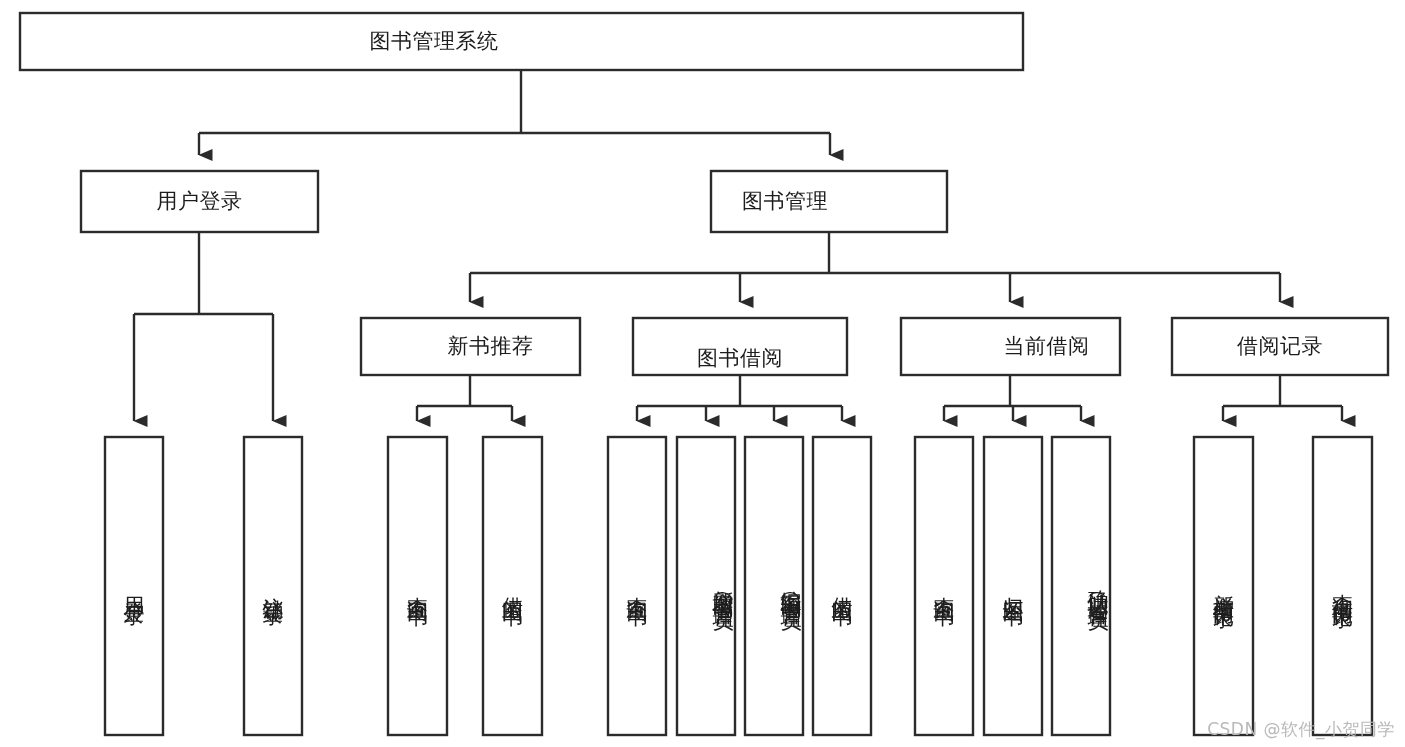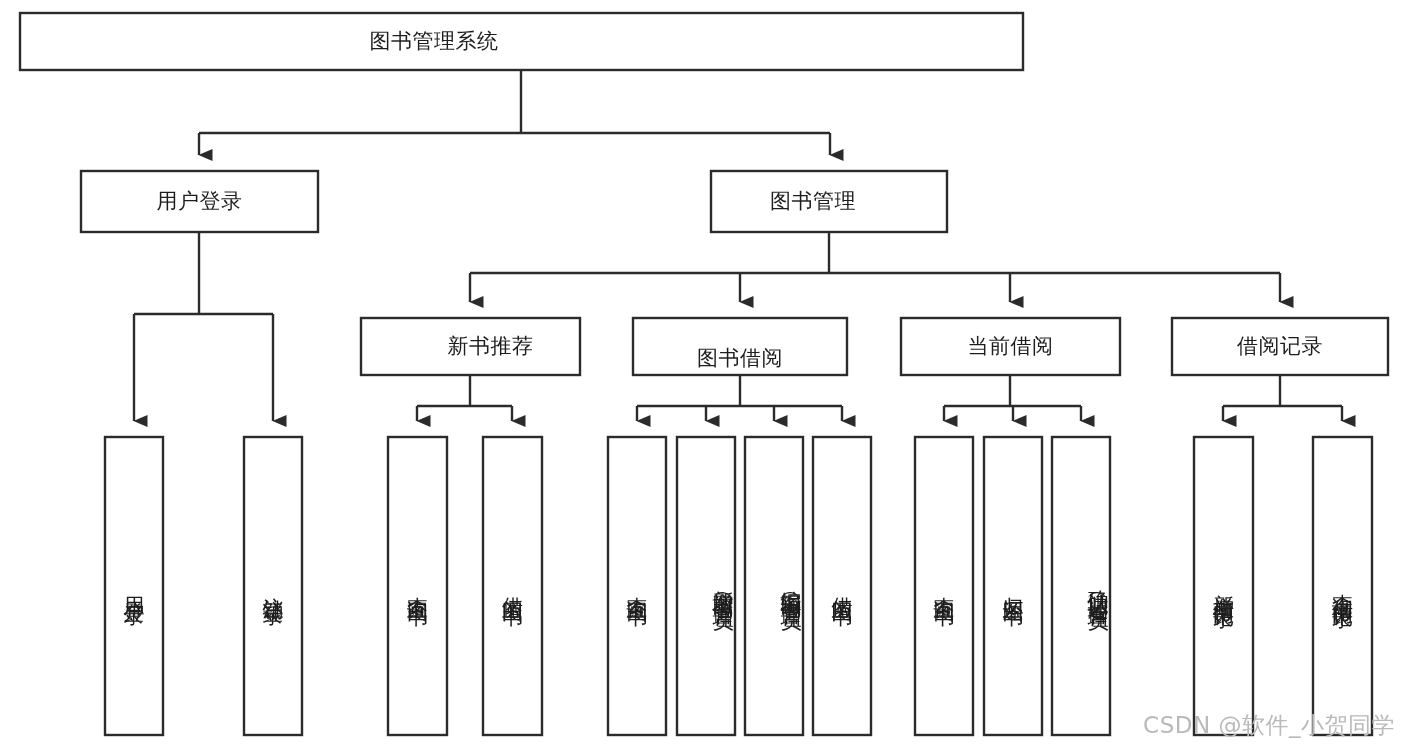--- a/index.html
+++ b/index.html
@@ -69,21 +69,21 @@
     text-orientation: upright;
     font-size: 21px;
     letter-spacing: 3px;
     align-items: center;
     justify-content: center;
   }
   .watermark {
     position: absolute;
     right: 10px;
     bottom: 6px;
-    font-size: 23px;
+    font-size: 17px;
     color: #b9b9b9;
     font-family: "DejaVu Sans", "Liberation Sans", sans-serif;
     white-space: nowrap;
     letter-spacing: 0.5px;
   }
 </style>
 </head>
 <body>
 
 <div id="diagram-root">
@@ -174,25 +174,25 @@
       <path class="connector" d="M1280,375 L1280,406"></path>
       <path class="connector" d="M1223,406 L1342,406"></path>
       <path class="connector" d="M1223,406 L1223,421" marker-end="url(#arrow)"></path>
       <path class="connector" d="M1342,406 L1342,421" marker-end="url(#arrow)"></path>
     </g>
   </svg>
 
   <div class="node-label horizontal" style="left:20px; top:13px; width:828px; height:57px;">图书管理系统</div>
 
   <div class="node-label horizontal" style="left:81px; top:171px; width:237px; height:61px;">用户登录</div>
-  <div class="node-label horizontal" style="left:711px; top:171px; width:204px; height:61px;">图书管理</div>
+  <div class="node-label horizontal" style="left:683px; top:171px; width:204px; height:61px;">图书管理</div>
 
   <div class="node-label horizontal" style="left:361px; top:318px; width:259px; height:57px;">新书推荐</div>
   <div class="node-label horizontal" style="left:633px; top:318px; width:214px; height:57px;margin-top:12px;">图书借阅</div>
-  <div class="node-label horizontal" style="left:901px; top:318px; width:219px; height:57px;">当前借阅</div>
+  <div class="node-label horizontal" style="left:901px; top:318px; width:219px; height:57px;padding-left:36px;">当前借阅</div>
   <div class="node-label horizontal" style="left:1172px; top:318px; width:216px; height:57px;">借阅记录</div>
 
   <div class="node-label vertical" style="left:105px; top:437px; width:58px; height:298px;">用户登录</div>
   <div class="node-label vertical" style="left:244px; top:437px; width:58px; height:298px;">注销登录</div>
 
   <div class="node-label vertical" style="left:388px; top:437px; width:59px; height:298px;">查询图书</div>
   <div class="node-label vertical" style="left:483px; top:437px; width:59px; height:298px;">借阅图书</div>
 
   <div class="node-label vertical" style="left:608px; top:437px; width:58px; height:298px;">查询图书</div>
   <div class="node-label vertical" style="left:677px; top:437px; width:58px; height:298px; align-items:flex-start;">新增图书（管理员）</div>

